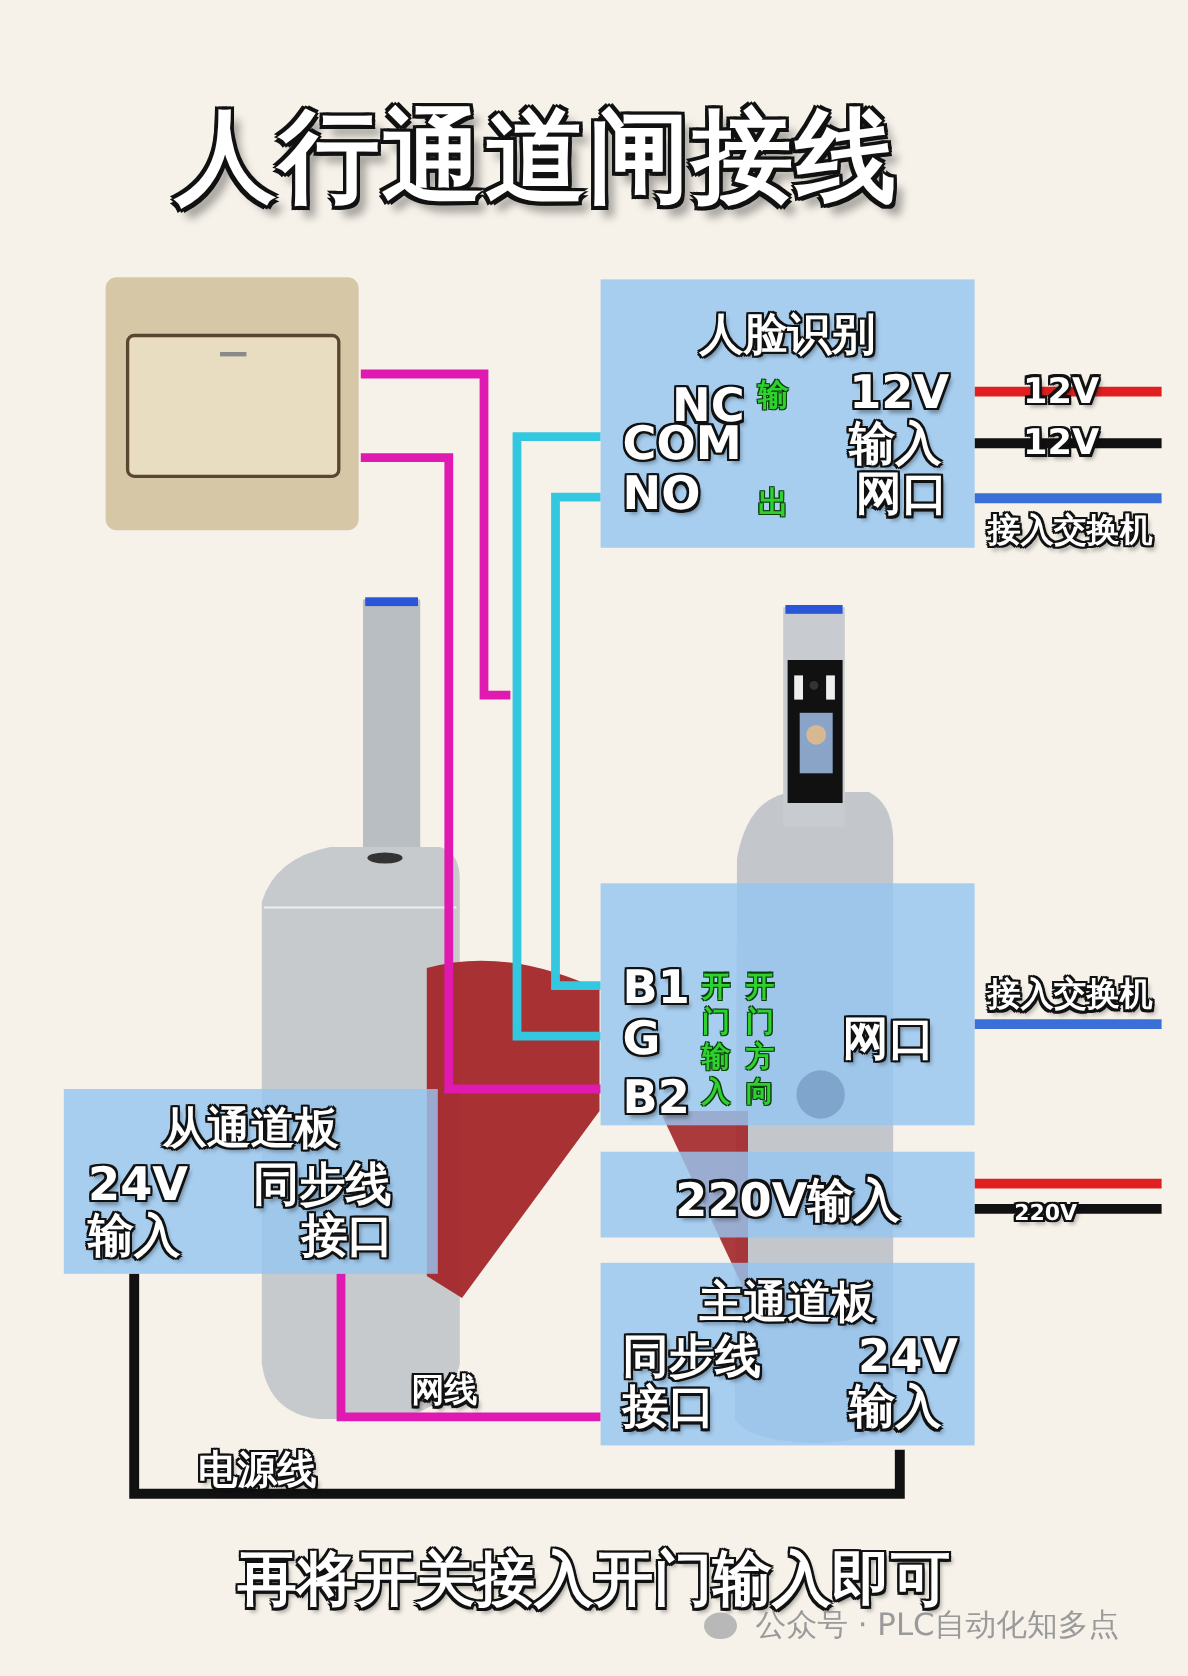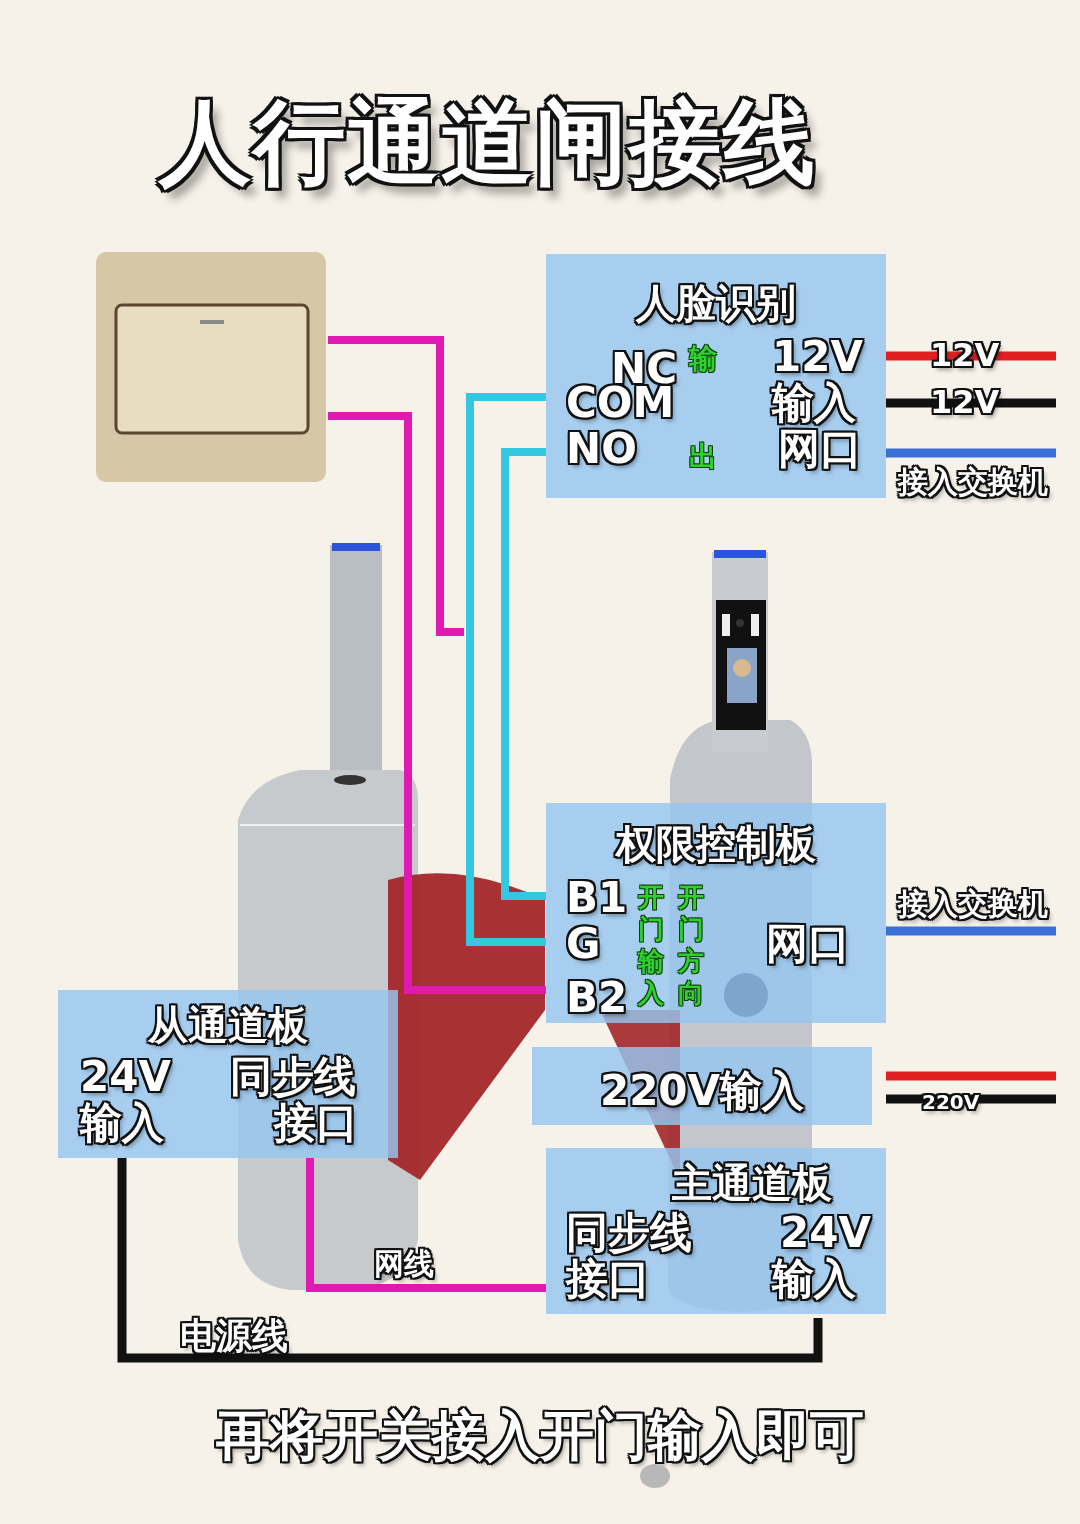--- a/index.html
+++ b/index.html
@@ -112,61 +112,61 @@
   <div class="lbl outline" style="left:226px;top:80px;">12V</div>
   <div class="lbl outline" style="left:226px;top:126px;">输入</div>
   <div class="lbl outline" style="left:232px;top:172px;">网口</div>
 </div>
 
 <div class="abs outline" style="left:930px;top:336px;font-size:32px;">12V</div>
 <div class="abs outline" style="left:930px;top:383px;font-size:32px;">12V</div>
 <div class="abs outline" style="left:898px;top:462px;font-size:30px;">接入交换机</div>
 
 <div class="abs panel" style="left:546px;top:803px;width:340px;height:220px;">
-  <div class="ptitle outline" style="top:14px;">权限控制板</div>
   <div class="lbl outline" style="left:20px;top:72px;">B1</div>
   <div class="lbl outline" style="left:20px;top:118px;">G</div>
   <div class="lbl outline" style="left:20px;top:172px;">B2</div>
   <div class="abs" style="left:92px;top:78px;width:30px;">
     <div class="green-outline" style="font-size:26px;line-height:32px;">开</div>
     <div class="green-outline" style="font-size:26px;line-height:32px;">门</div>
     <div class="green-outline" style="font-size:26px;line-height:32px;">输</div>
     <div class="green-outline" style="font-size:26px;line-height:32px;">入</div>
   </div>
   <div class="abs" style="left:132px;top:78px;width:30px;">
     <div class="green-outline" style="font-size:26px;line-height:32px;">开</div>
     <div class="green-outline" style="font-size:26px;line-height:32px;">门</div>
     <div class="green-outline" style="font-size:26px;line-height:32px;">方</div>
     <div class="green-outline" style="font-size:26px;line-height:32px;">向</div>
   </div>
   <div class="lbl outline" style="left:220px;top:118px;">网口</div>
   <div class="abs" style="left:178px;top:170px;width:44px;height:44px;border-radius:50%;background:#6a90b8;opacity:.6;"></div>
 </div>
 <div class="abs outline" style="left:898px;top:884px;font-size:30px;">接入交换机</div>
 
-<div class="abs panel" style="left:532px;top:1047px;width:340px;height:78px;">
+<div class="abs panel" style="left:546px;top:1047px;width:340px;height:78px;">
   <div class="ptitle outline" style="top:16px;font-size:42px;">220V输入</div>
 </div>
 <div class="abs outline" style="left:922px;top:1090px;font-size:20px;">220V</div>
 
 <div class="abs panel" style="left:58px;top:990px;width:340px;height:168px;">
   <div class="ptitle outline" style="top:8px;">从通道板</div>
   <div class="lbl outline" style="left:22px;top:64px;">24V</div>
   <div class="lbl outline" style="left:22px;top:110px;">输入</div>
   <div class="lbl outline" style="left:172px;top:64px;">同步线</div>
   <div class="lbl outline" style="left:216px;top:110px;">接口</div>
 </div>
 
 <div class="abs panel" style="left:546px;top:1148px;width:340px;height:166px;">
-  <div class="ptitle outline" style="top:8px;padding-left:36px;">主通道板</div>
+  <div class="ptitle outline" style="top:8px;">主通道板</div>
   <div class="lbl outline" style="left:20px;top:62px;">同步线</div>
   <div class="lbl outline" style="left:20px;top:108px;">接口</div>
   <div class="lbl outline" style="left:234px;top:62px;">24V</div>
   <div class="lbl outline" style="left:226px;top:108px;">输入</div>
 </div>
 
 <div class="abs outline" style="left:374px;top:1244px;font-size:30px;">网线</div>
 <div class="abs outline" style="left:180px;top:1312px;font-size:36px;">电源线</div>
 
 <div id="footer" class="abs outline">再将开关接入开门输入即可</div>
 <div id="watermark" class="abs">
   <span style="display:inline-block;width:30px;height:24px;border-radius:50%;background:#b8b8b8;vertical-align:middle;margin-right:8px;"></span>
+  <span>公众号 · PLC自动化知多点</span>
 </div>
 
 </body></html>

